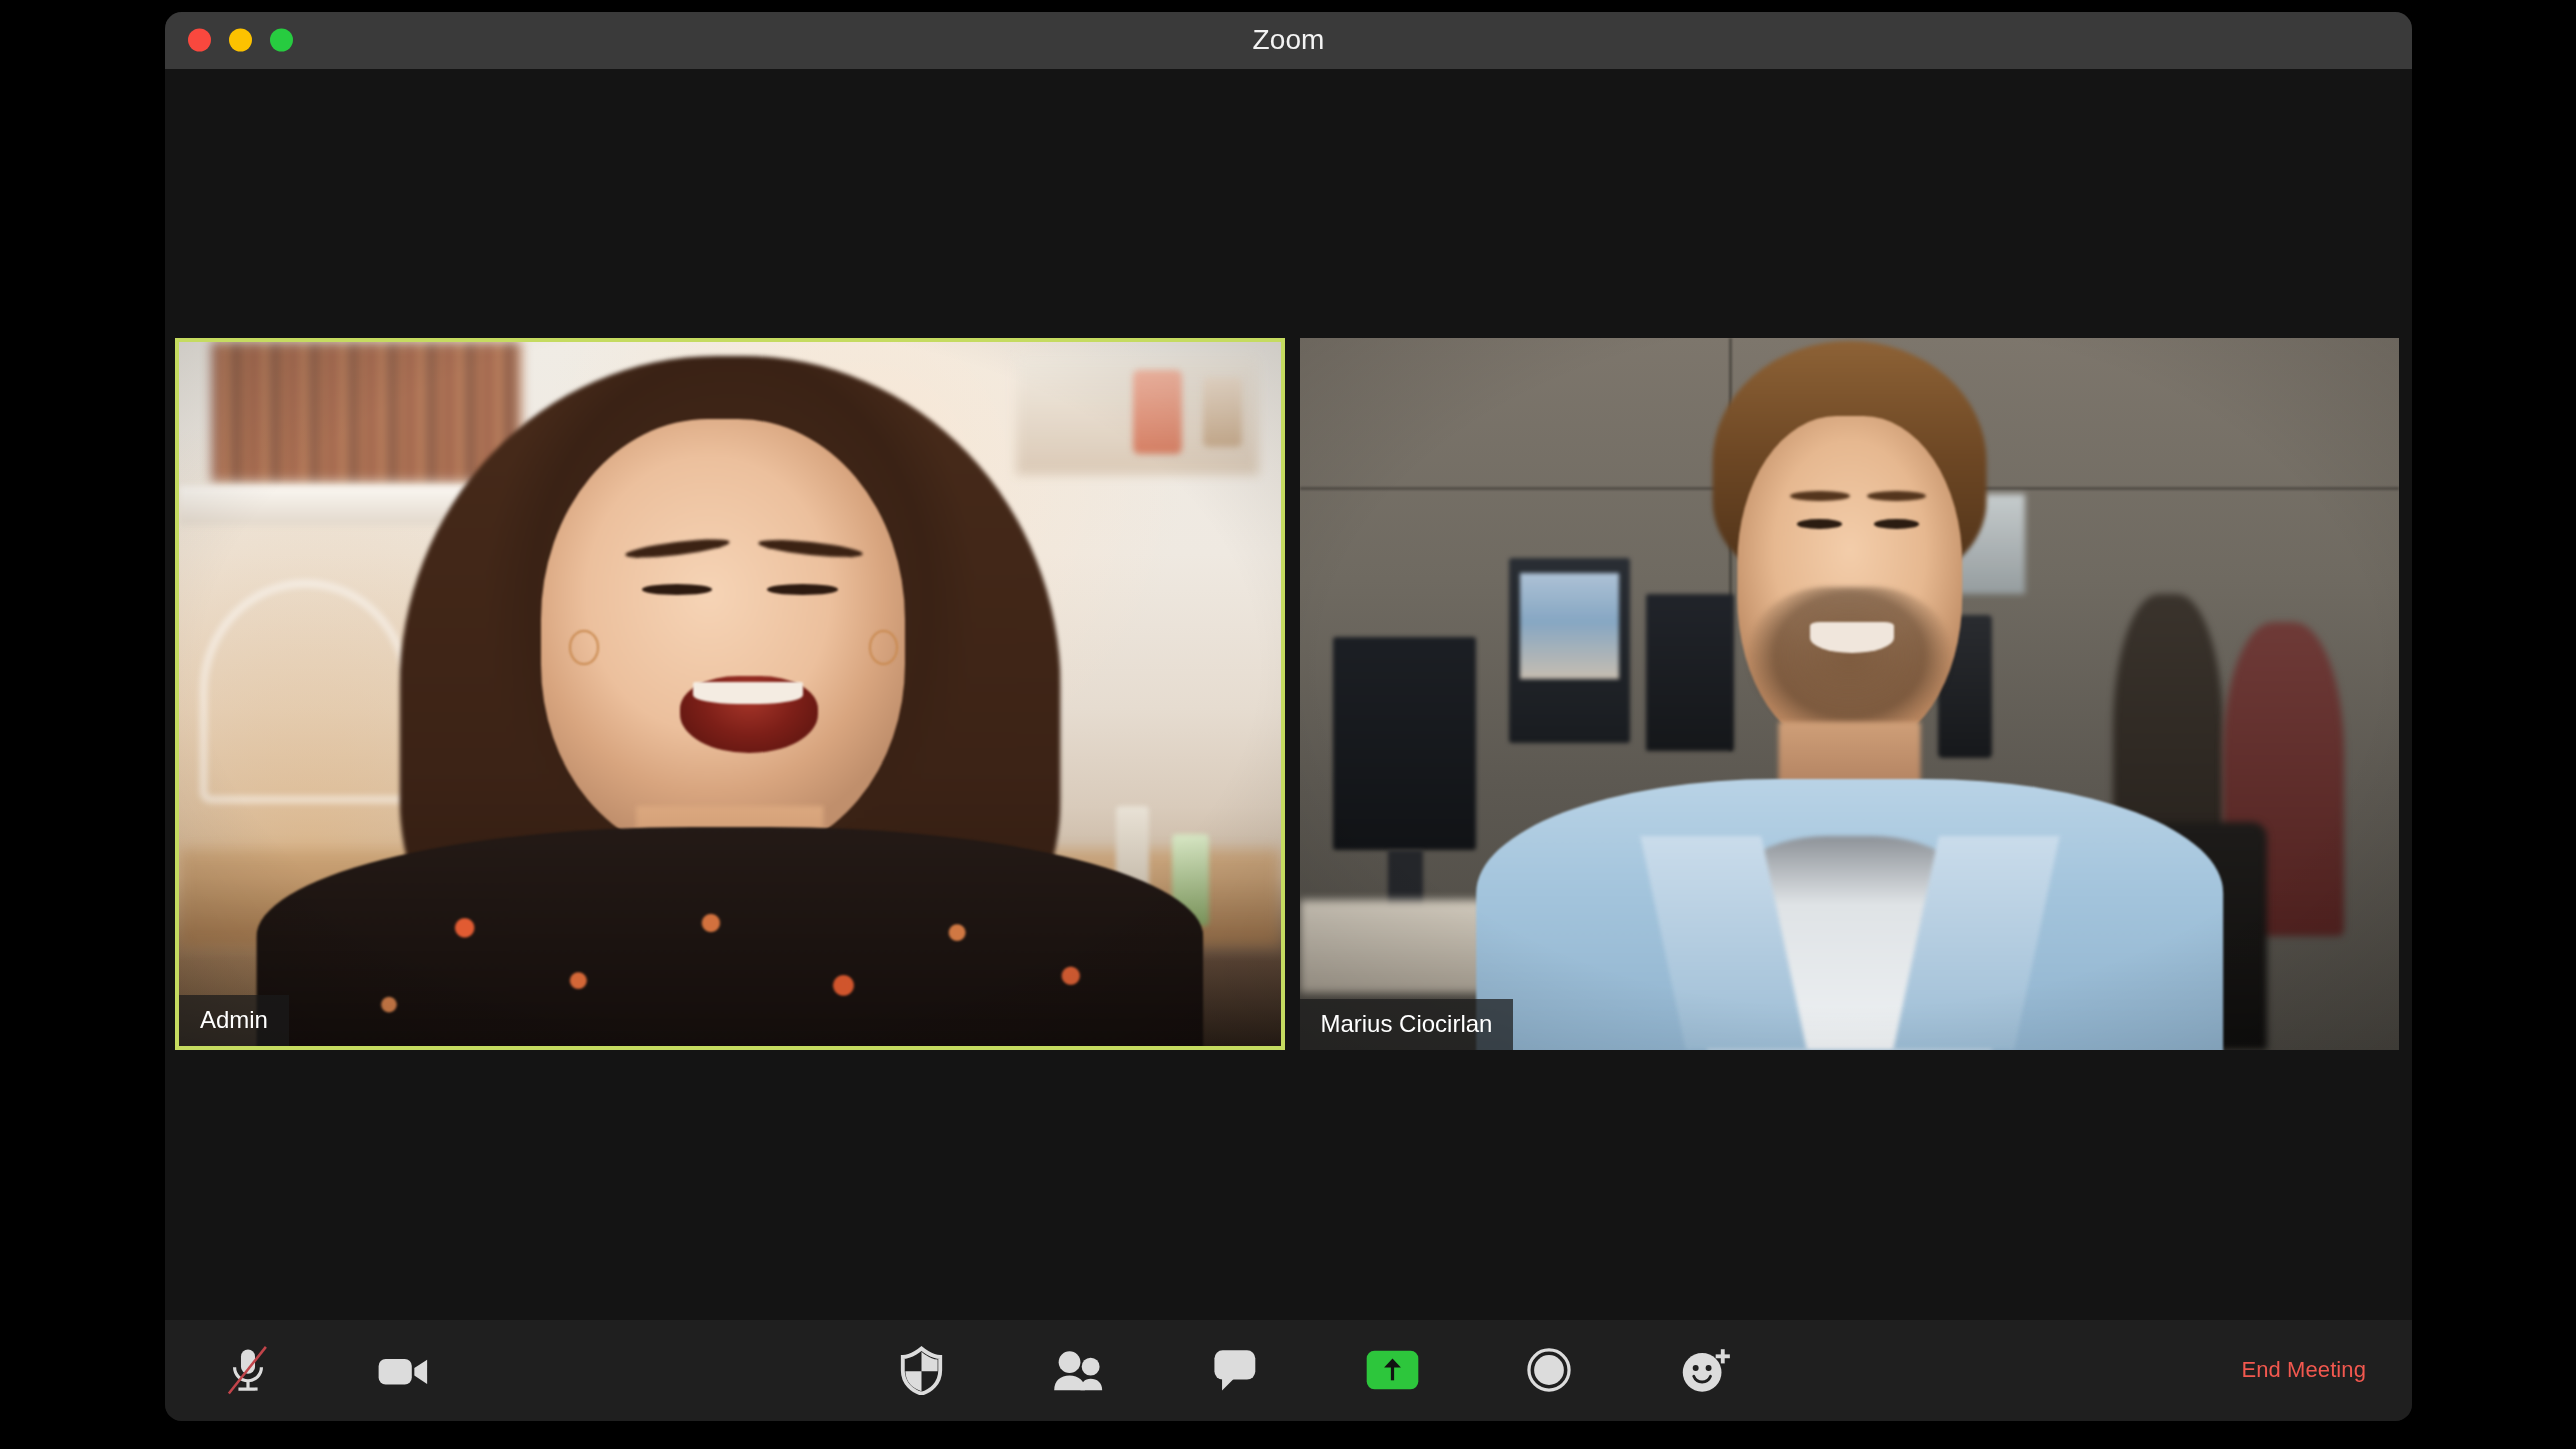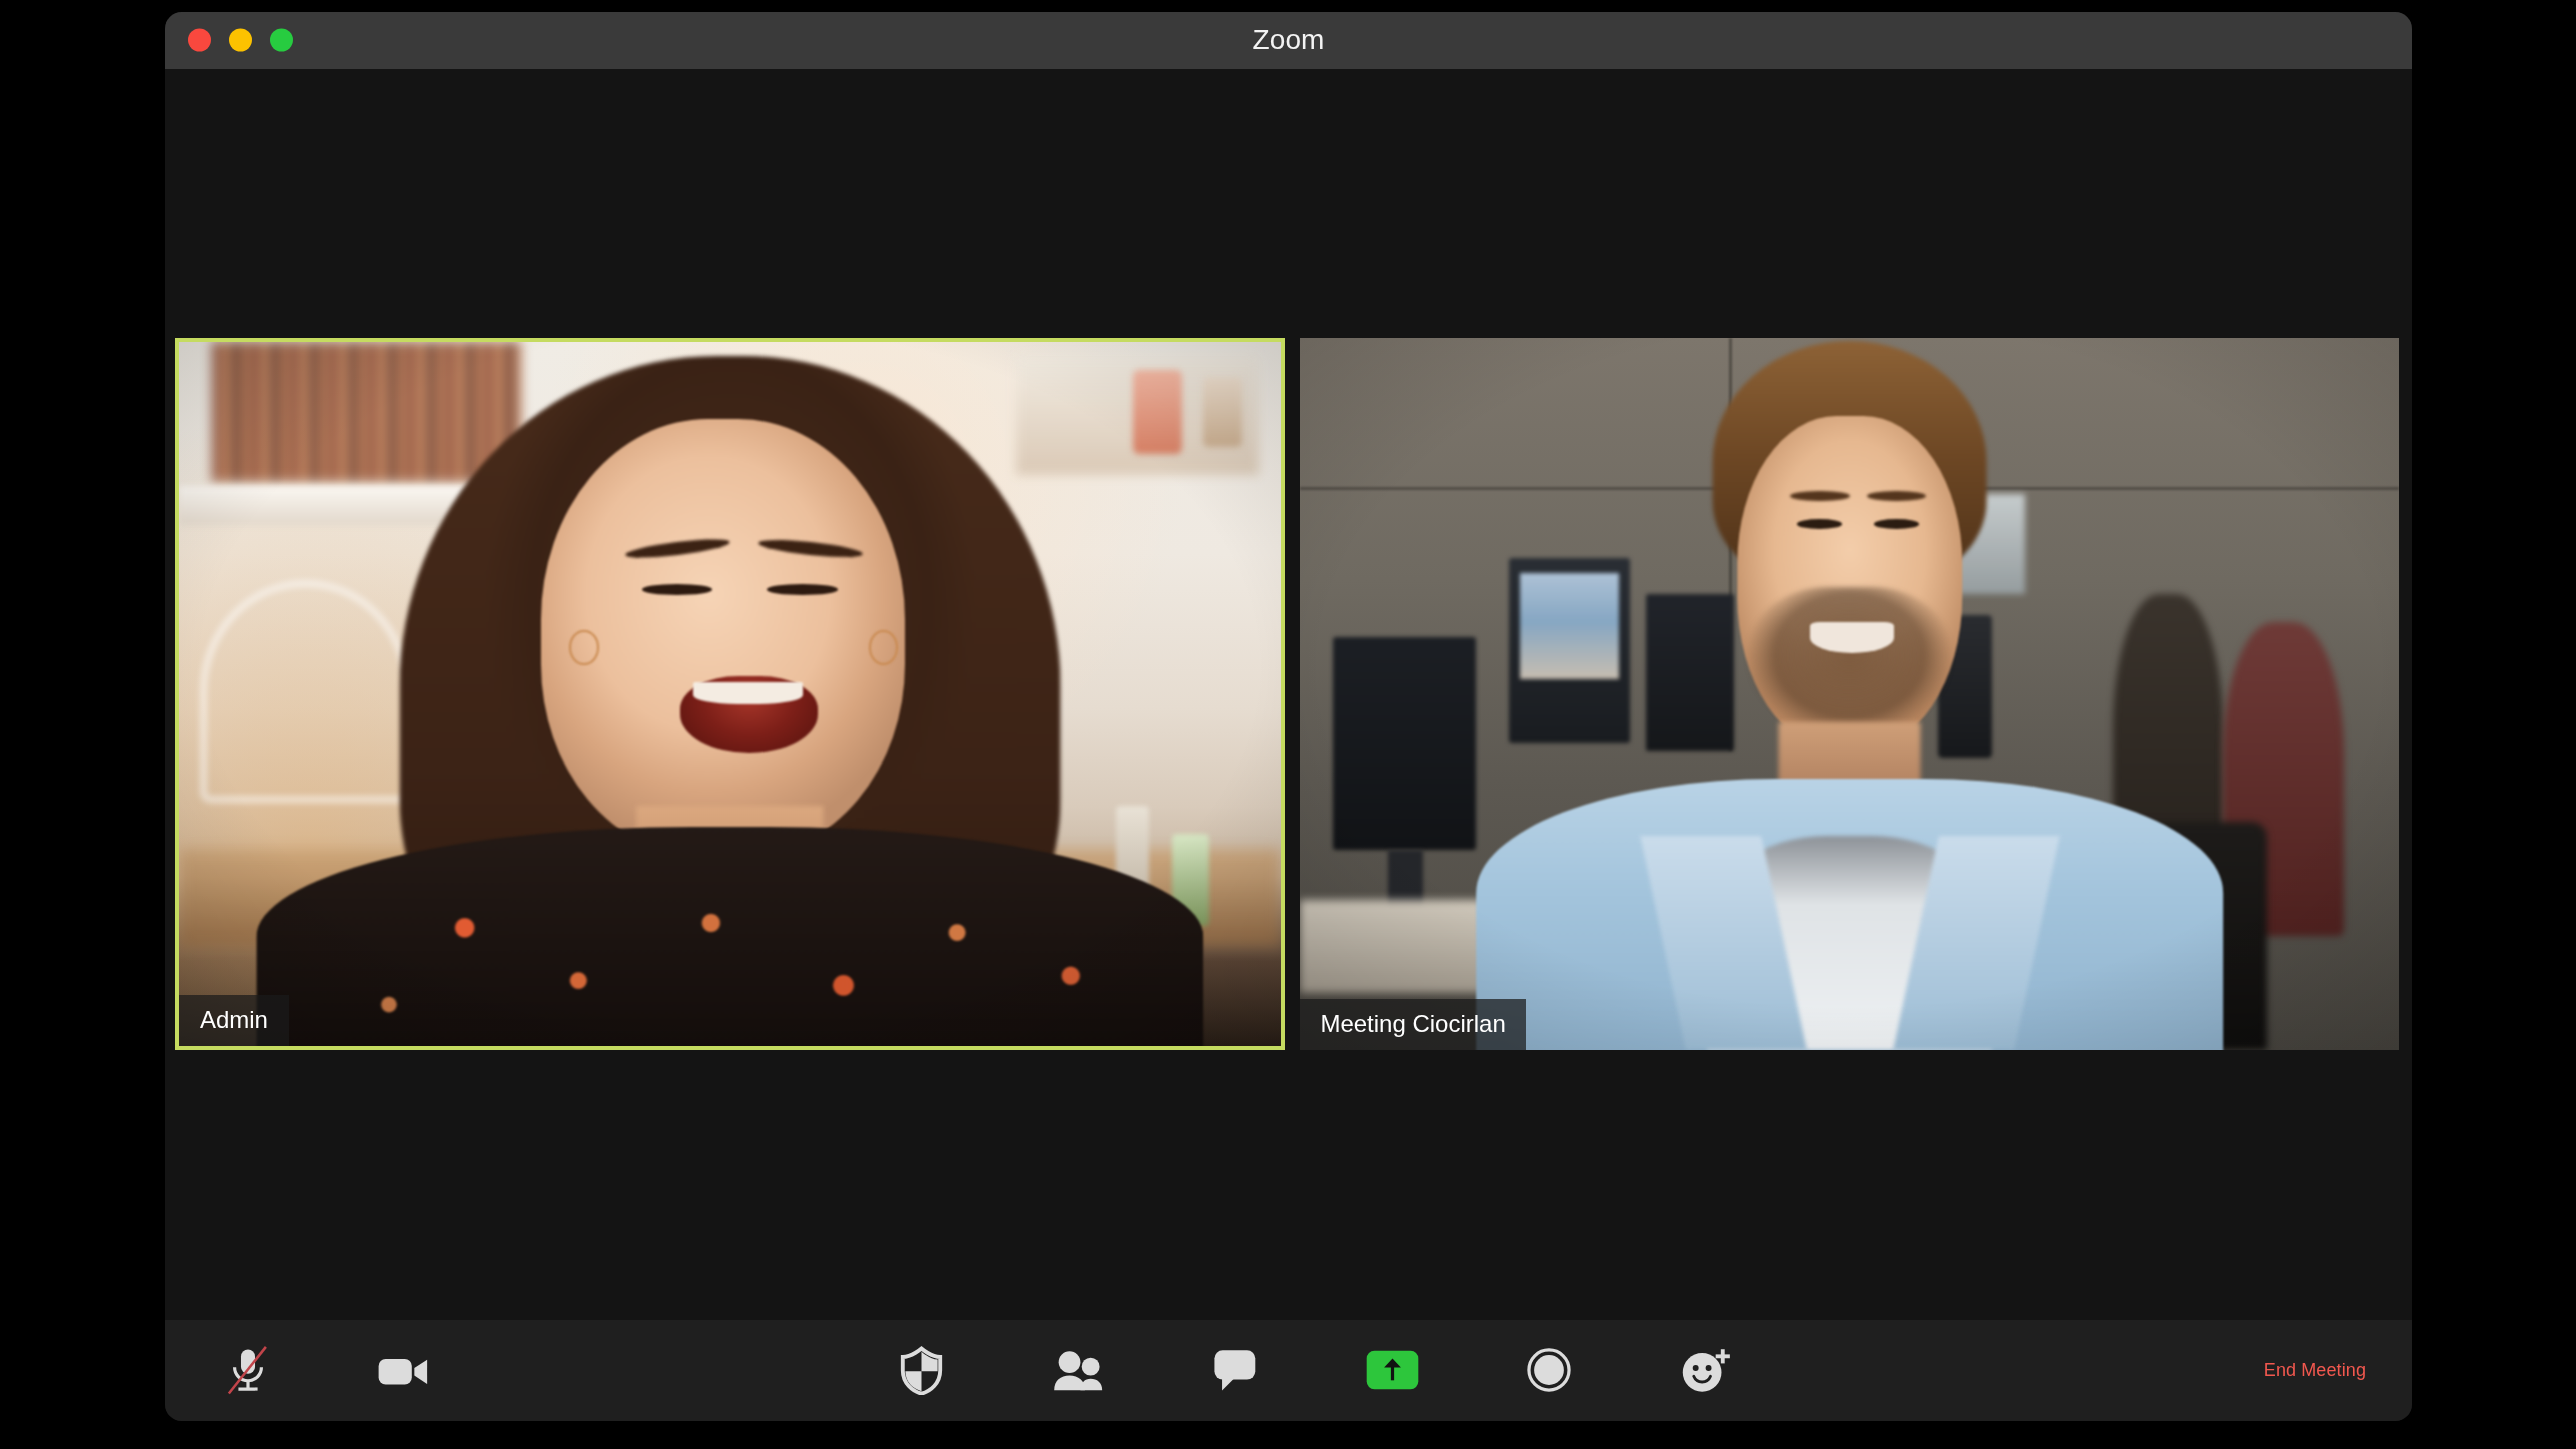--- a/index.html
+++ b/index.html
@@ -520,21 +520,21 @@
     background: transparent;
     border: none;
     padding: 0;
     cursor: pointer;
   }
 
   .tool-btn svg { display: block; }
 
   .end-meeting-btn {
     color: #f2584f;
-    font-size: 18px;
+    font-size: 22px;
     font-weight: 400;
     background: transparent;
     border: none;
     padding: 0;
     cursor: pointer;
     font-family: "Liberation Sans", sans-serif;
     white-space: nowrap;
     letter-spacing: 0.1px;
   }
 </style>
@@ -612,21 +612,21 @@
               <div class="beard"></div>
               <div class="smile"></div>
               <div class="neck-b"></div>
               <div class="shirt-body"></div>
               <div class="tshirt"></div>
               <div class="lapel-l"></div>
               <div class="lapel-r"></div>
             </div>
             <div class="video-vignette"></div>
           </div>
-          <div class="name-badge">Meeting Ciocirlan</div>
+          <div class="name-badge">Marius Ciocirlan</div>
         </div>
 
       </div>
     </div>
 
     <div class="toolbar">
 
       <div class="toolbar-left">
 
         <button class="tool-btn">

